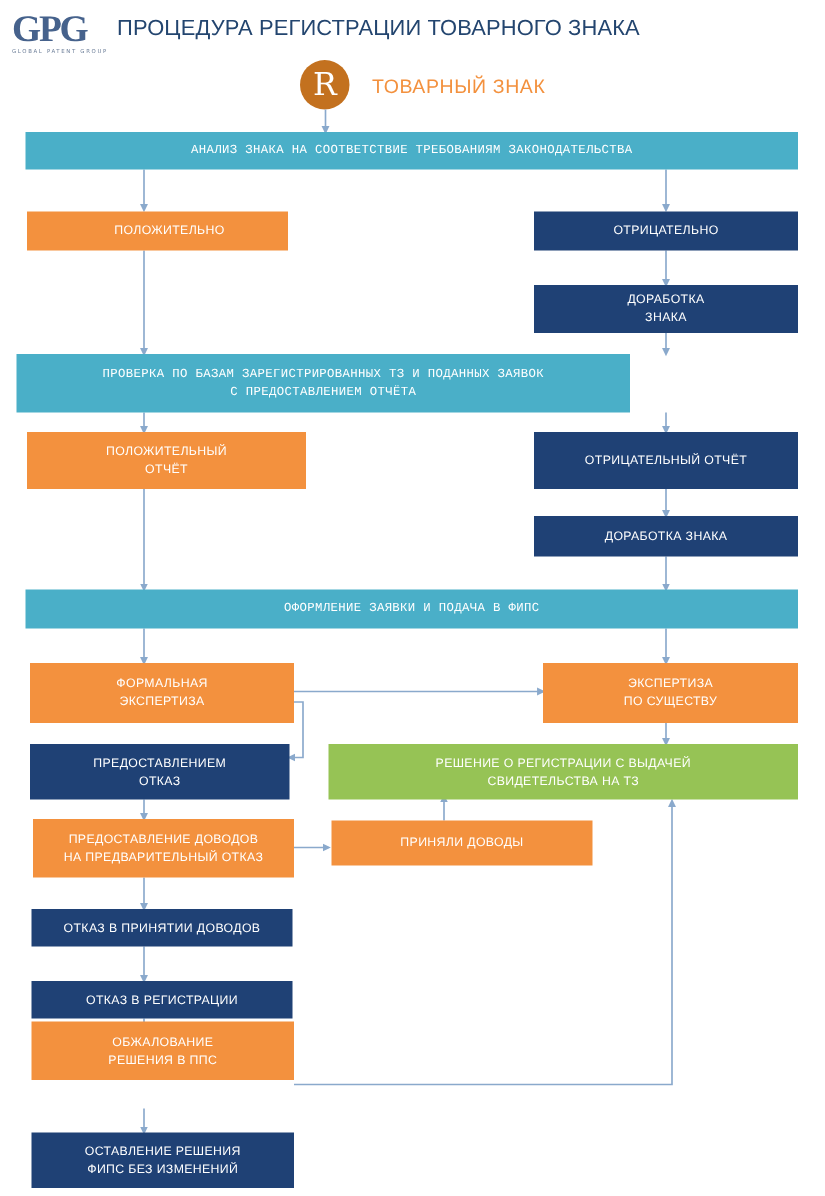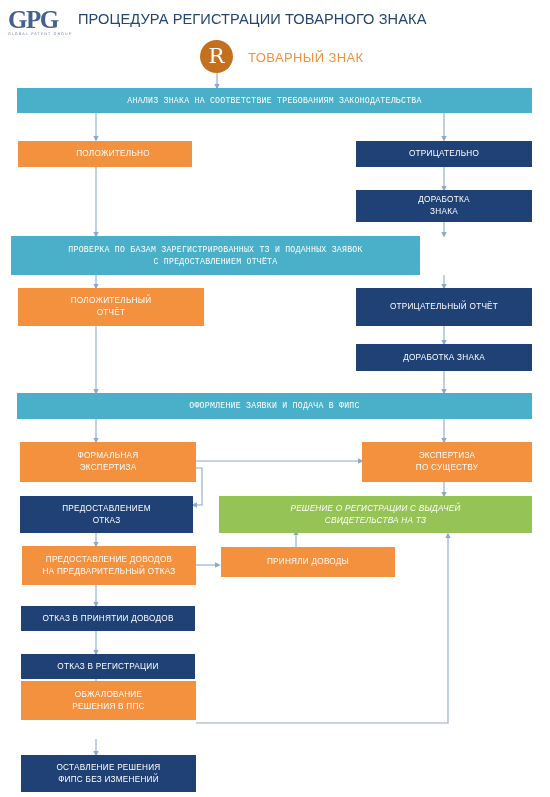--- a/index.html
+++ b/index.html
@@ -31,21 +31,21 @@
     color: #ffffff;
     font-size: 8.2px;
     letter-spacing: 0.25px;
     line-height: 1.45;
     padding: 2px 4px;
     white-space: pre-line;
   }
   .teal   { background: #4aafc8; font-family: Liberation Mono, monospace; }
   .orange { background: #f3913e; }
   .navy   { background: #1f4175; }
-  .green  { background: #96c355; font-style: italic; }
+  .green  { background: #96c355; }
 
   
   #header-title {
     position: absolute;
     left: 78px;
     top: 11px;
     font-size: 14.6px;
     color: #23456f;
     letter-spacing: 0.1px;
     white-space: nowrap;

